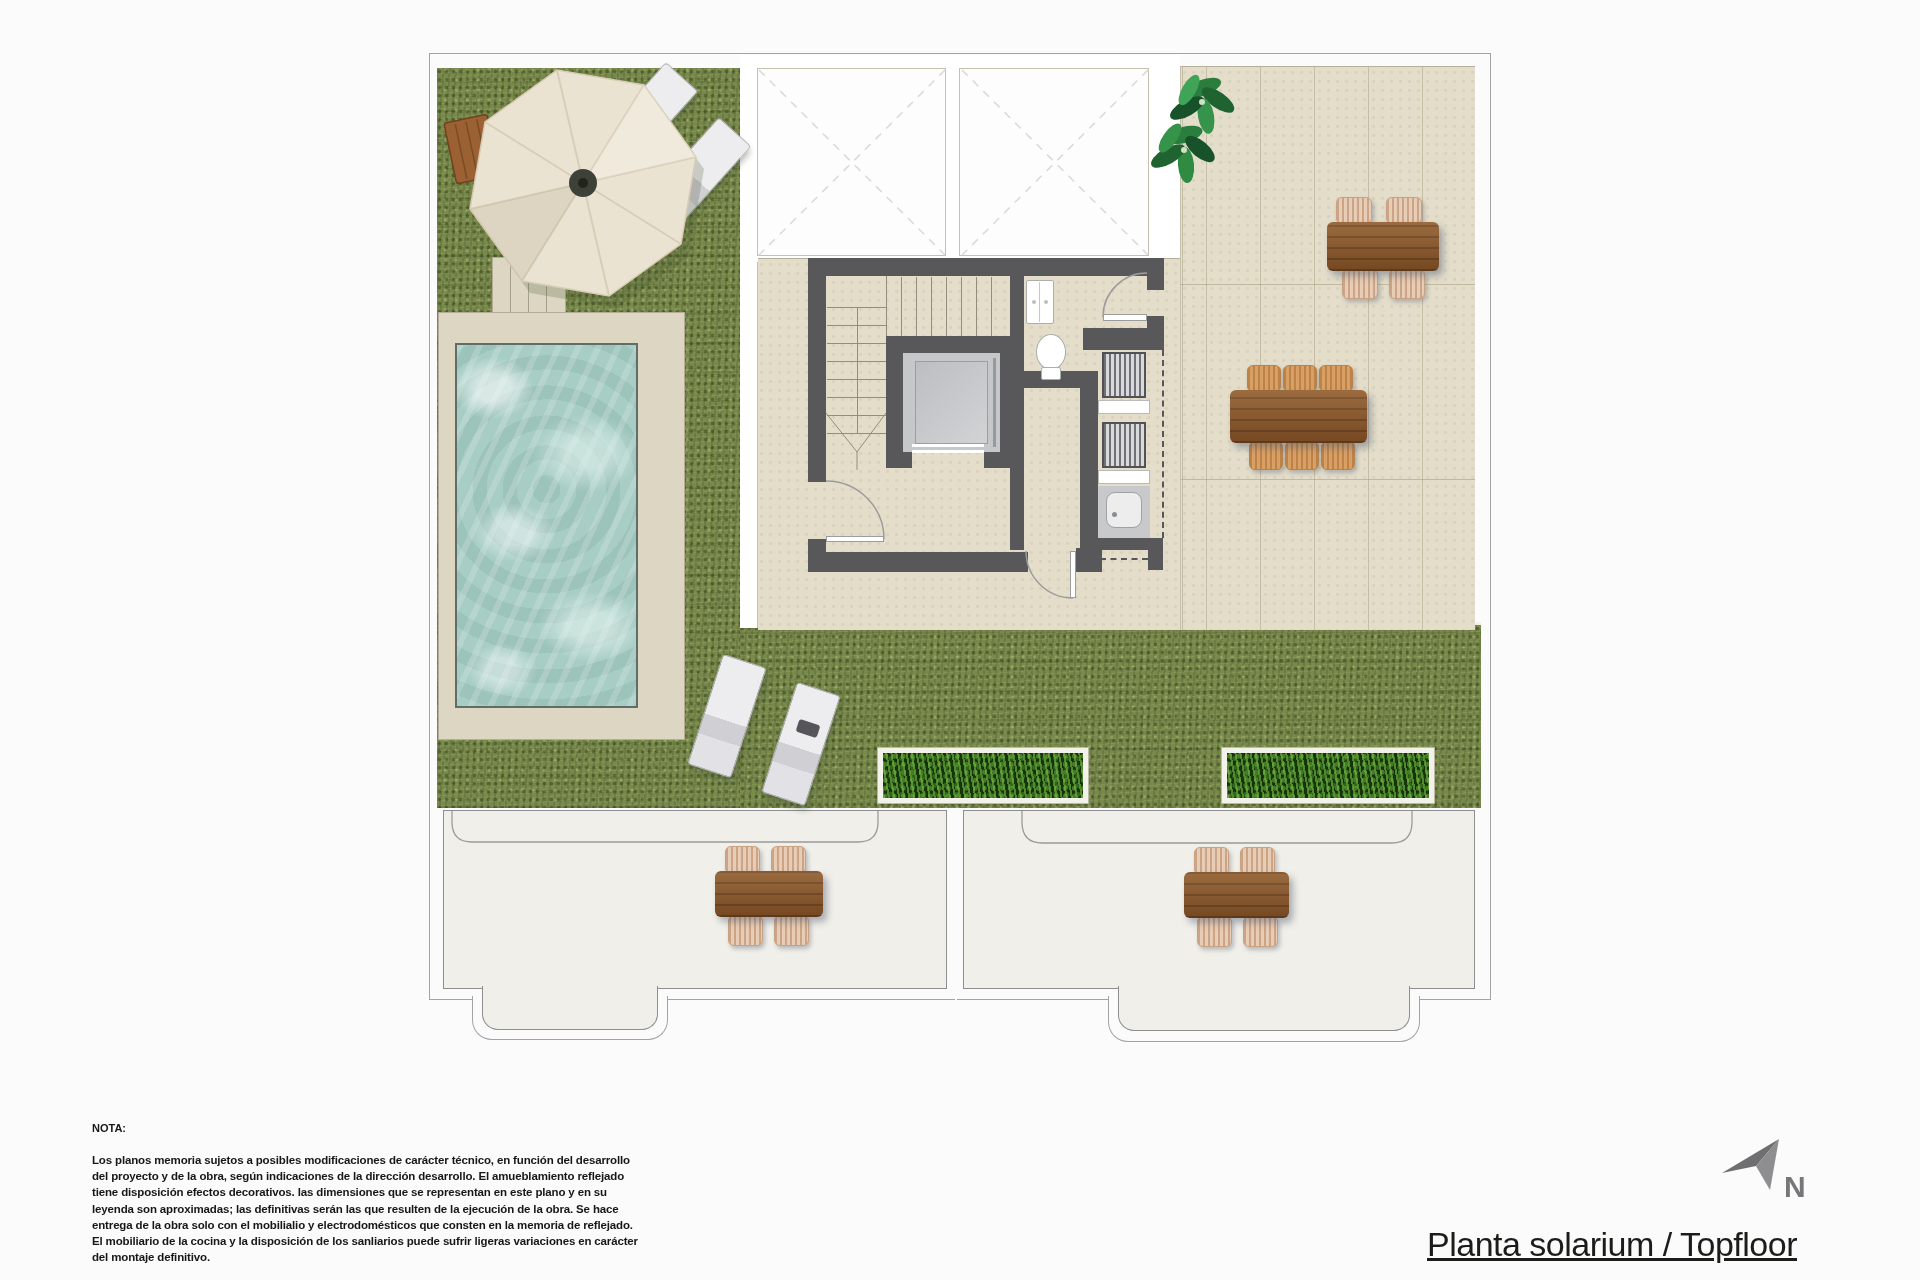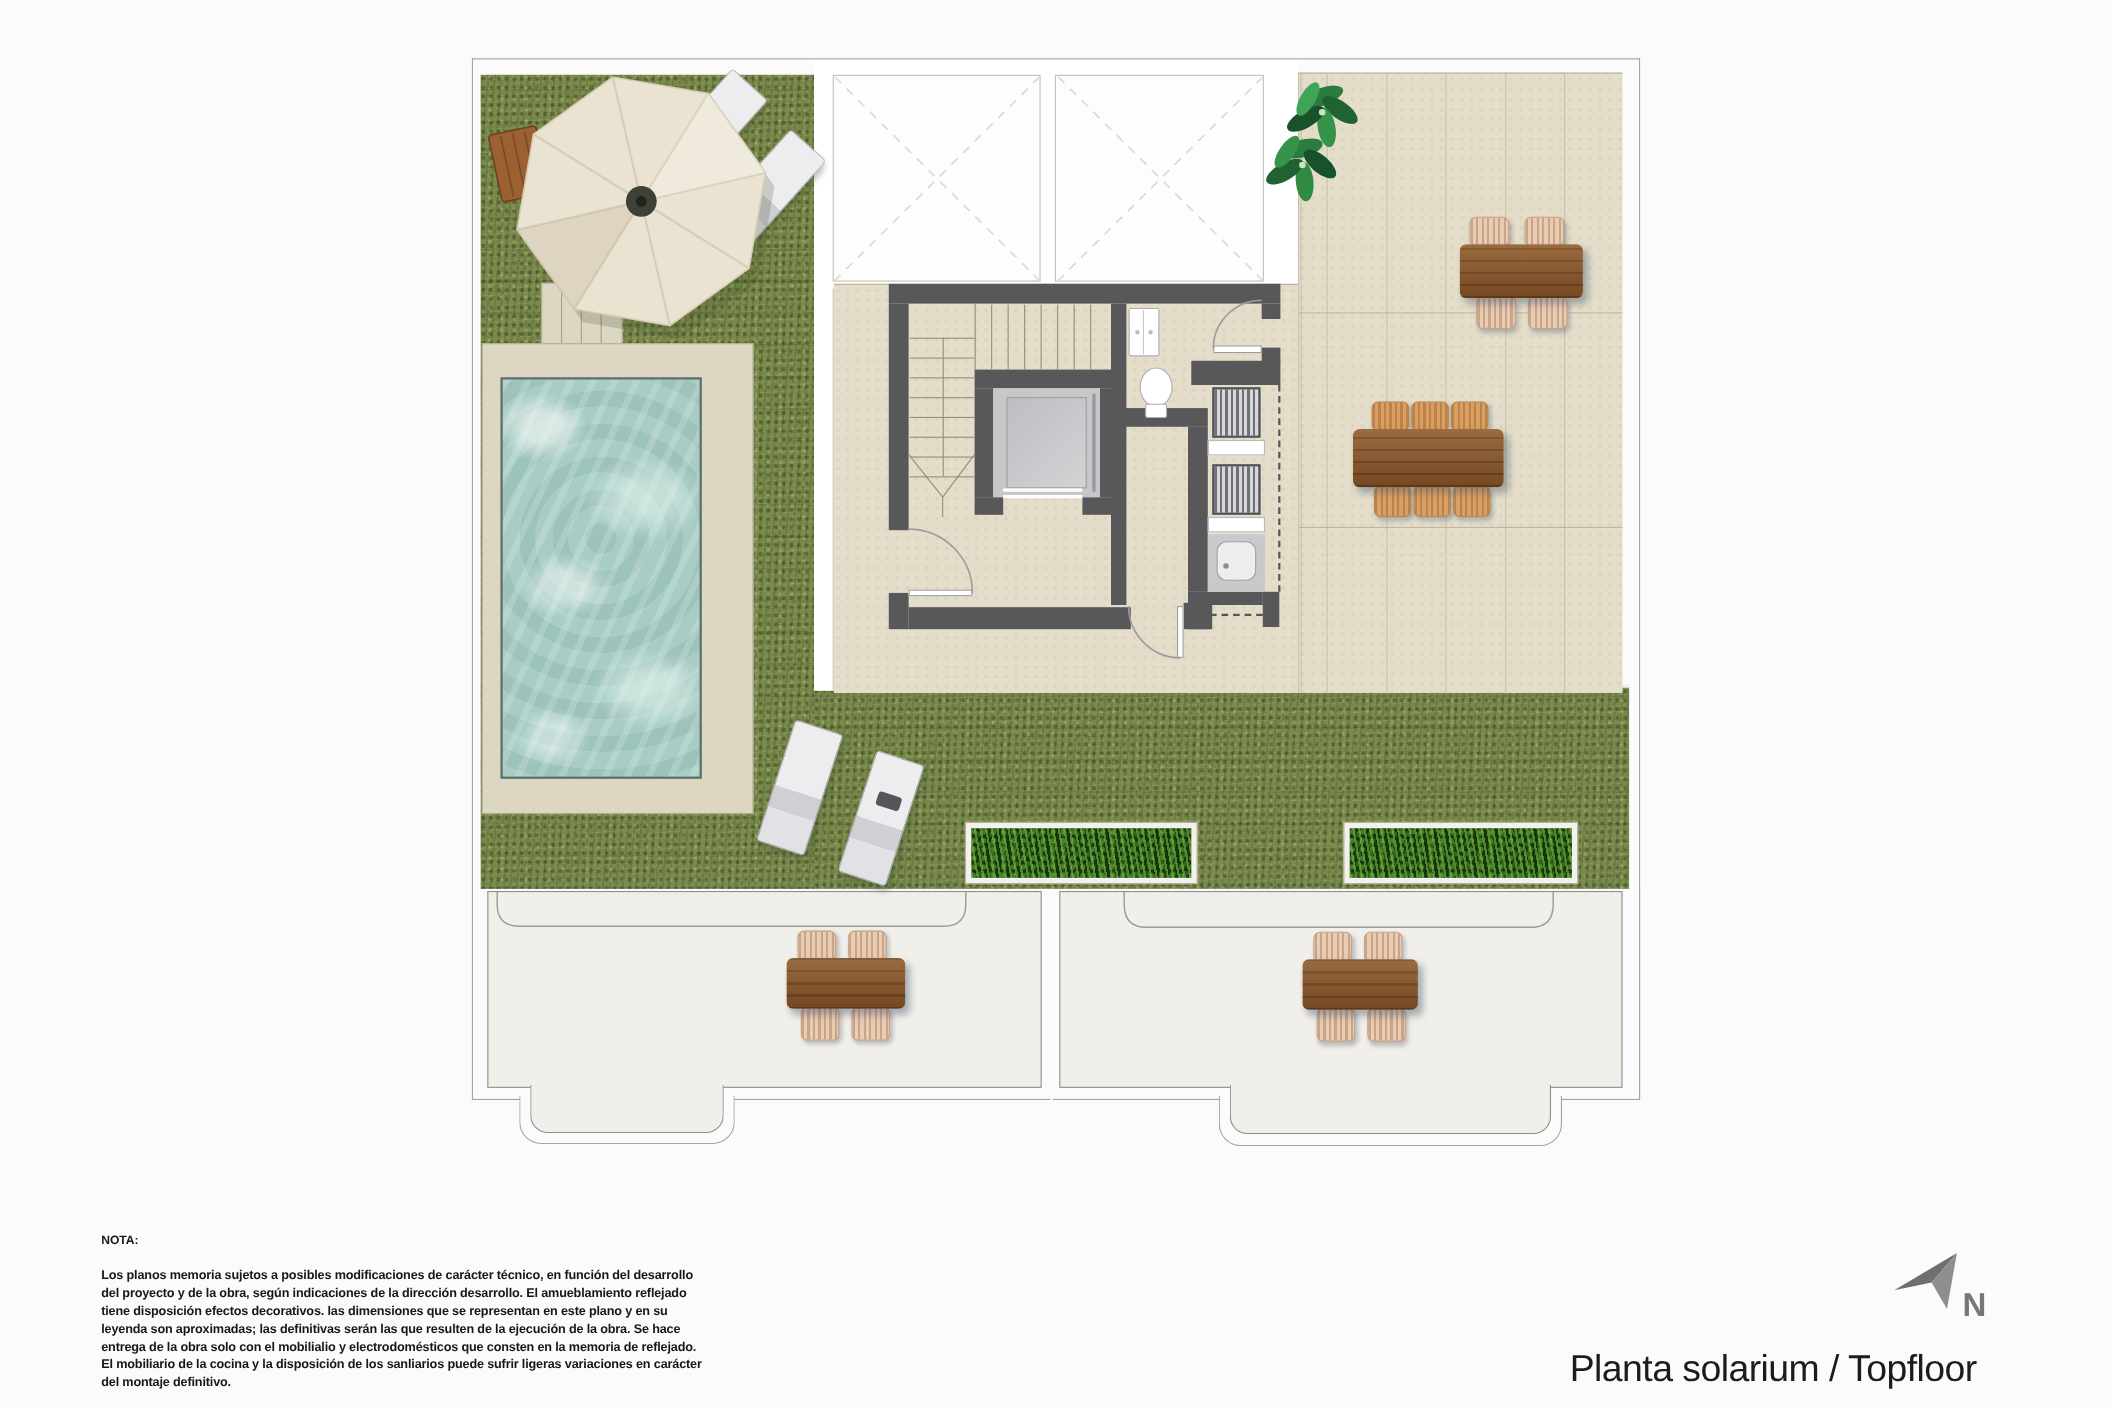--- a/index.html
+++ b/index.html
@@ -92,21 +92,21 @@
   .shelf{background:#fff;border:1px solid #b9b9b9;}
   .unit{
     background-image:repeating-linear-gradient(90deg,#707176 0 2px,#d8d9db 2px 5px);
     border:2px solid #515156;background-color:#d8d9db;
   }
   .fixture{background:var(--fixture,#fff);border:1px solid #adadad;}
   svg.overlay{position:absolute;left:0;top:0;pointer-events:none;}
   
   .plan-title{
     position:absolute;left:1427px;top:1225px;font-size:34px;color:var(--text,#1c1c1a);
-    letter-spacing:-.5px;white-space:nowrap;
+    letter-spacing:-.5px;white-space:nowrap;text-decoration:underline;
   }
   .north-n{
     position:absolute;left:1784px;top:1170px;font-size:30px;font-weight:bold;color:var(--north,#77777a);
   }
   .notes{position:absolute;left:92px;top:1122px;color:#171717;}
   .notes .head{font-size:11px;font-weight:bold;margin-bottom:18px;}
   .notes .line{font-size:11.5px;font-weight:bold;line-height:16.2px;white-space:nowrap;letter-spacing:-.15px;}
 </style>
 </head>
 <body>

